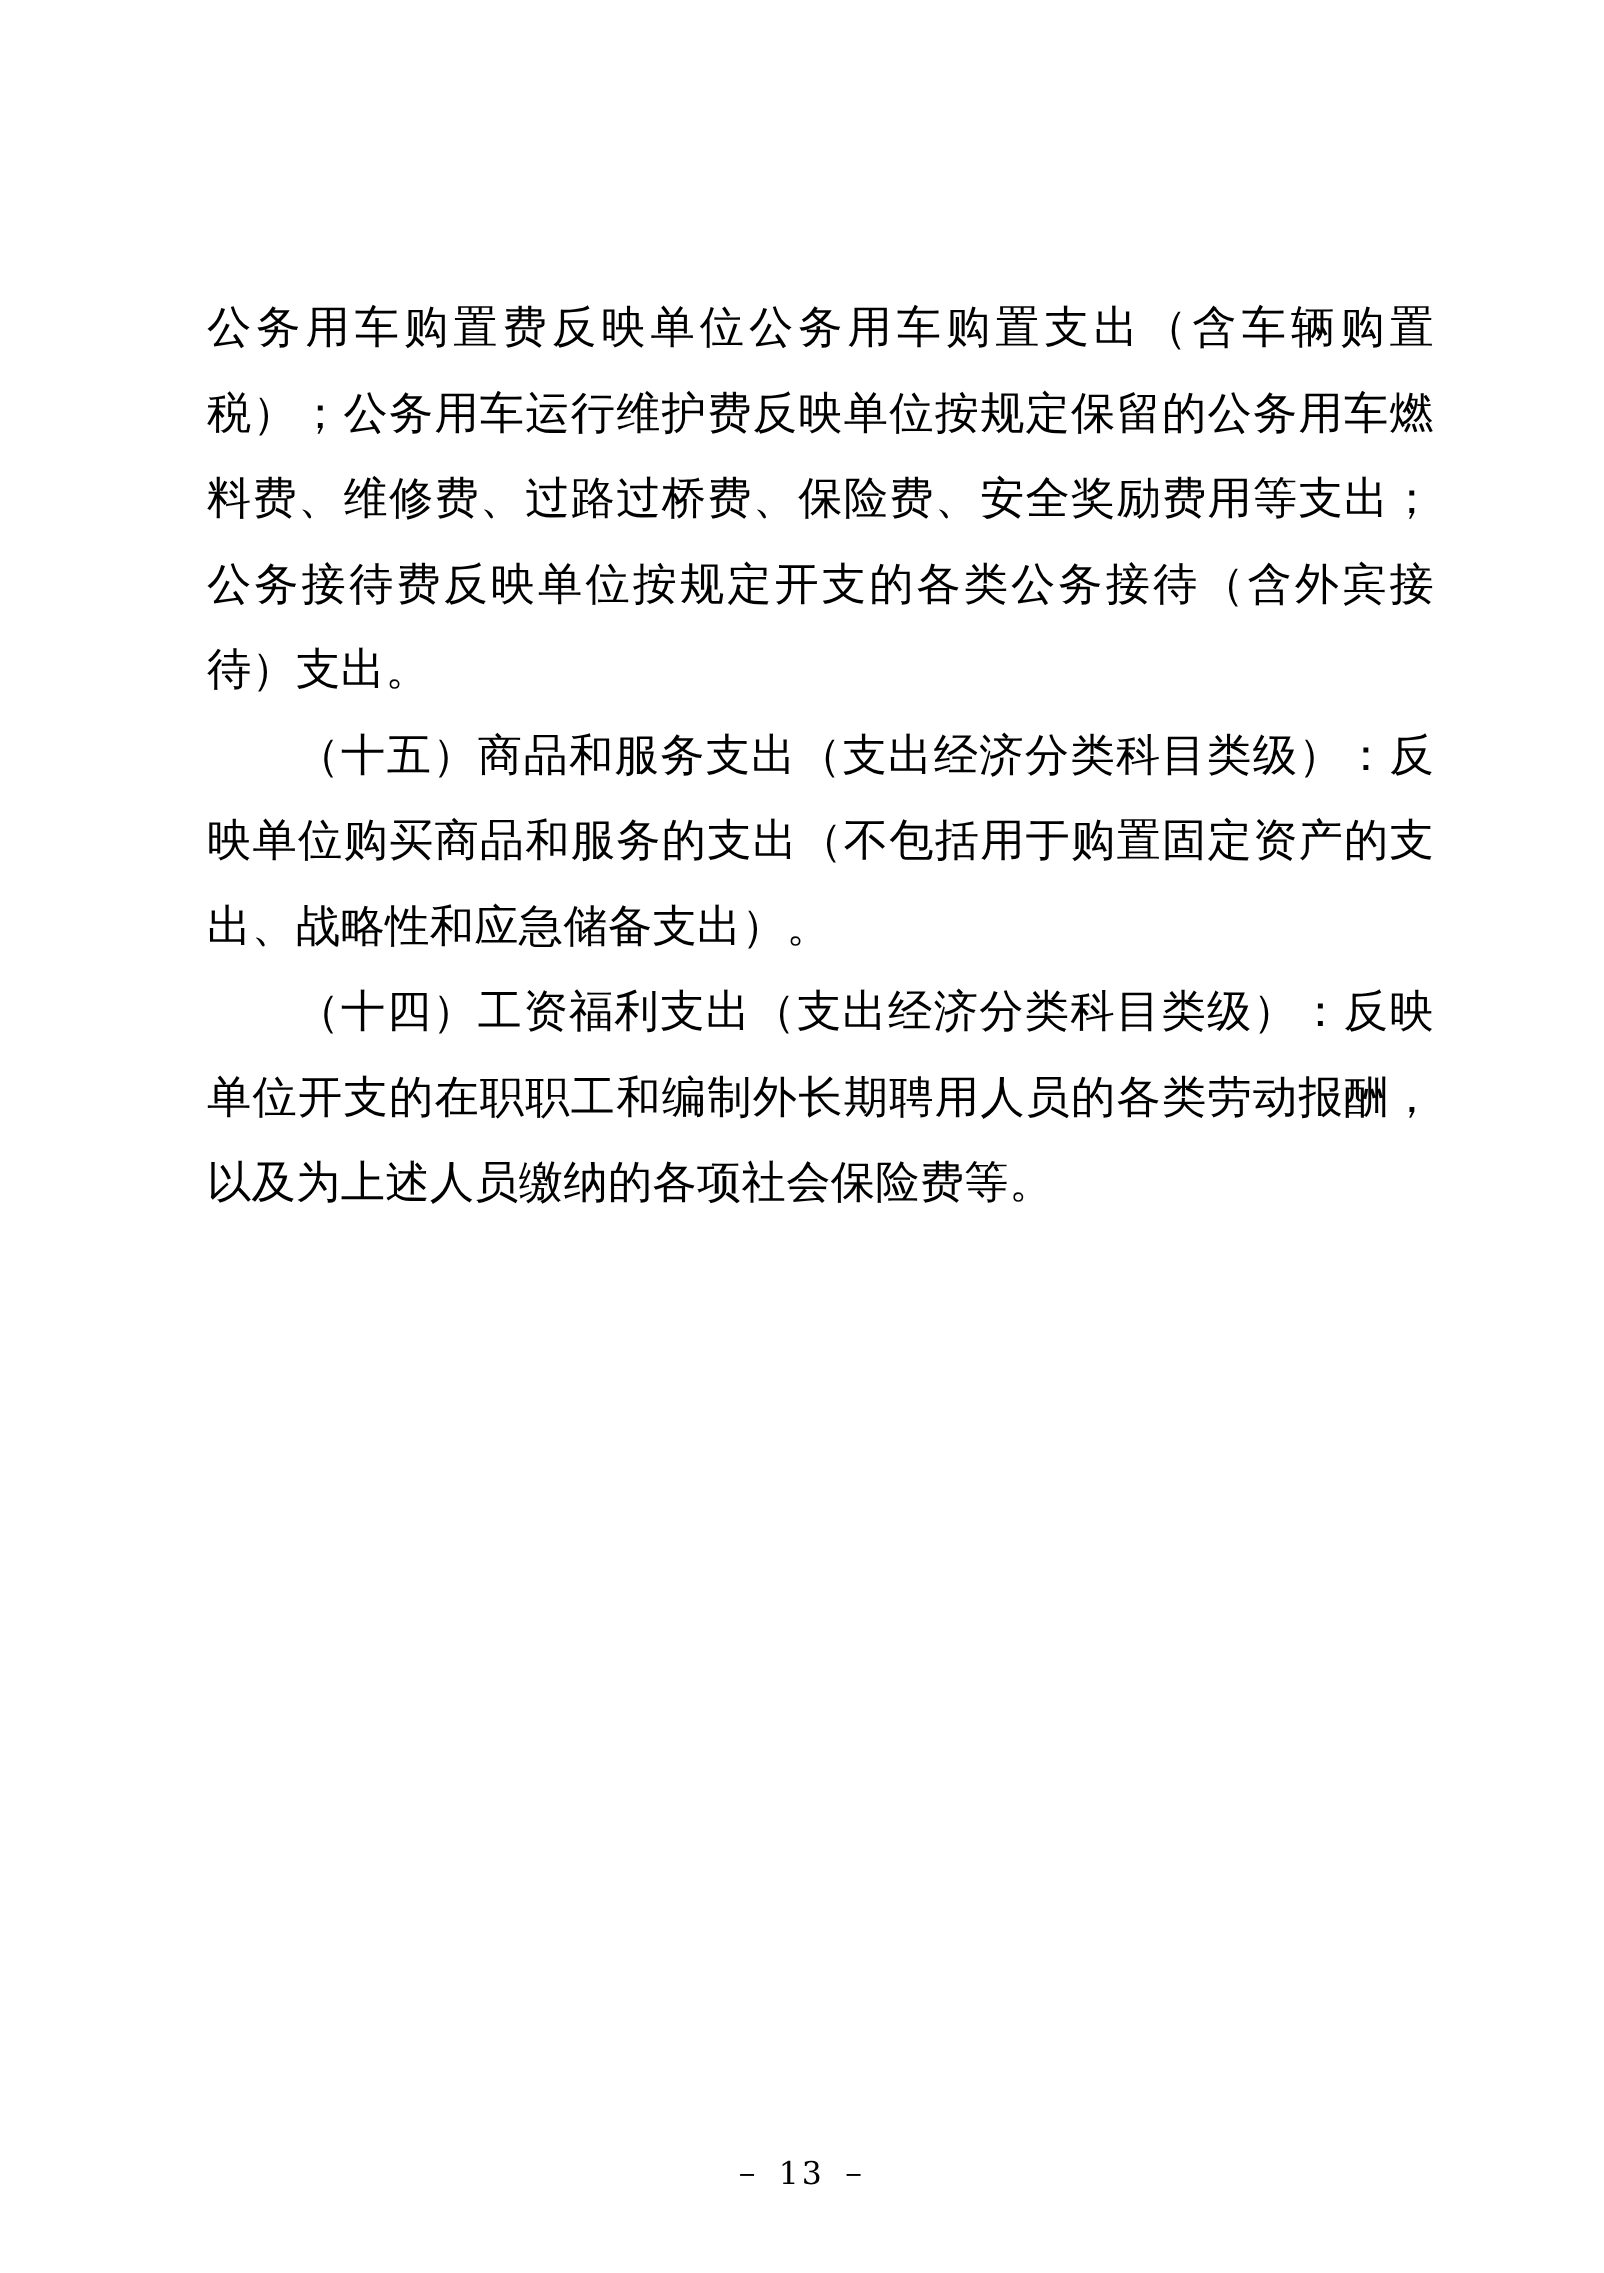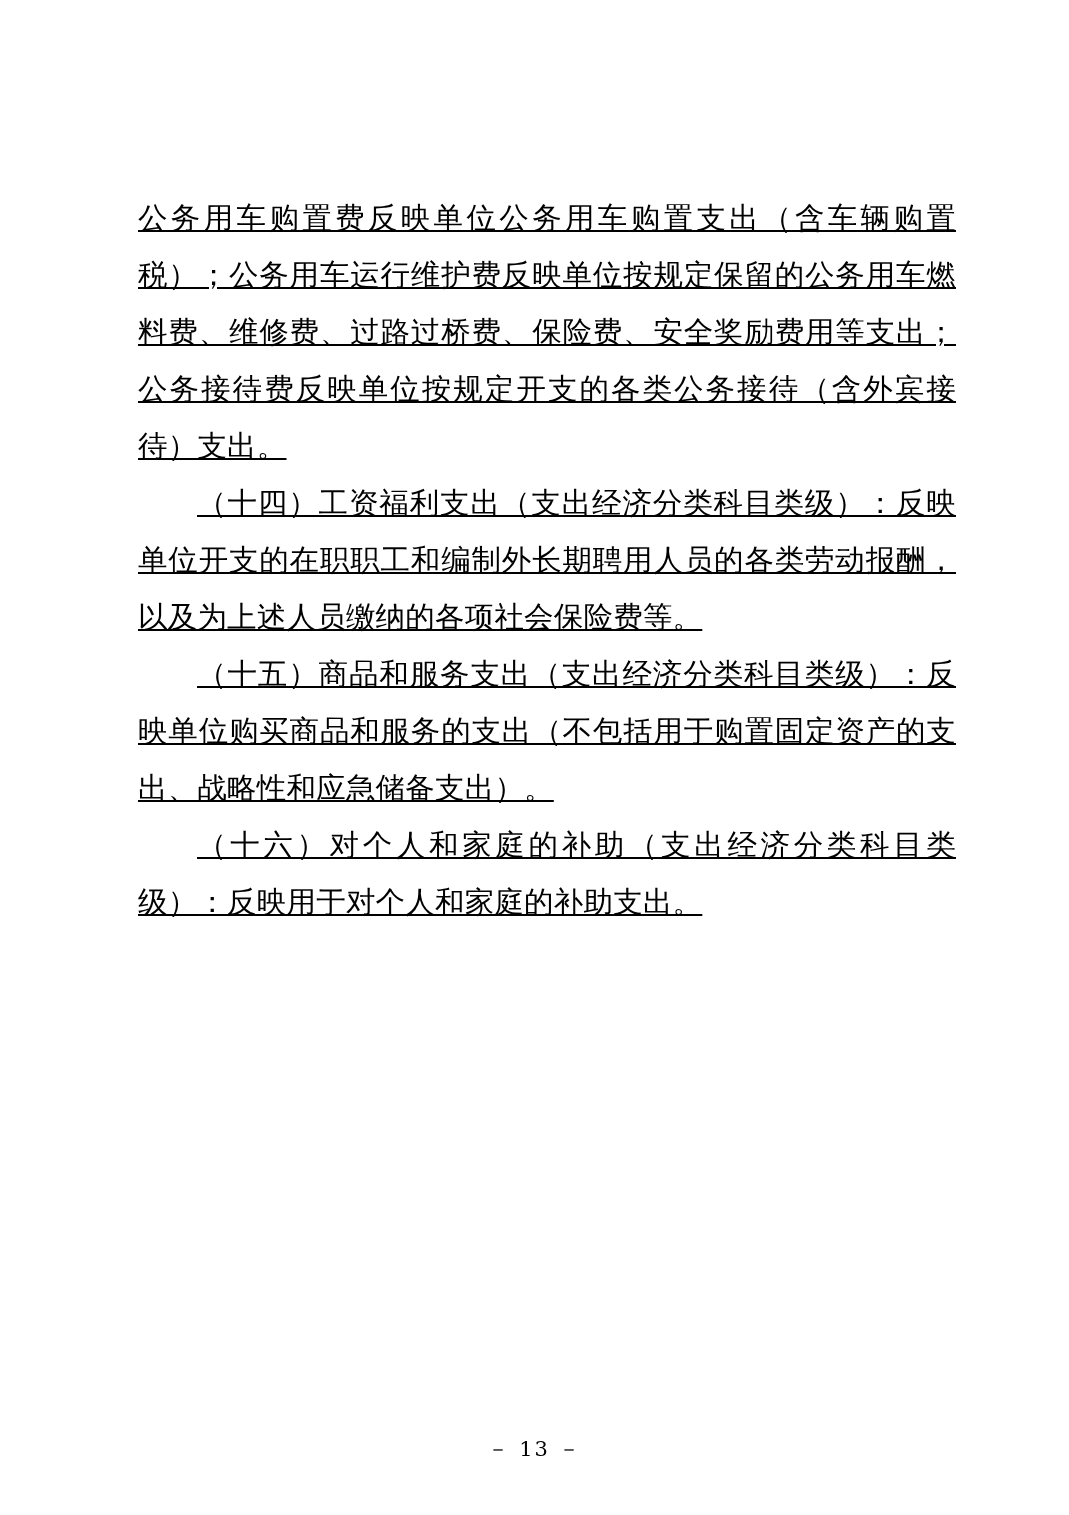--- a/index.html
+++ b/index.html
@@ -27,21 +27,20 @@
   }
   .para {
     font-size: 29.5px;
     line-height: 57px;
     text-align: justify;
     text-justify: inter-ideograph;
     letter-spacing: 0.2px;
     margin: 0;
     text-indent: 0;
     word-break: break-all;
-    text-decoration: underline;
   }
   .para.indent {
     text-indent: 59px;
   }
   .footer {
     position: absolute;
     left: 0;
     right: 0;
     bottom: 52px;
     text-align: center;
@@ -50,18 +49,17 @@
     color: #000000;
     font-family: "DejaVu Serif", "Liberation Serif", serif;
   }
 </style>
 </head>
 <body>
 
 <div class="page">
   <div class="doc-body">
     <p class="para">公务用车购置费反映单位公务用车购置支出（含车辆购置税）；公务用车运行维护费反映单位按规定保留的公务用车燃料费、维修费、过路过桥费、保险费、安全奖励费用等支出；公务接待费反映单位按规定开支的各类公务接待（含外宾接待）支出。</p>
+    <p class="para indent">（十五）商品和服务支出（支出经济分类科目类级）：反映单位购买商品和服务的支出（不包括用于购置固定资产的支出、战略性和应急储备支出）。</p>
     <p class="para indent">（十四）工资福利支出（支出经济分类科目类级）：反映单位开支的在职职工和编制外长期聘用人员的各类劳动报酬，以及为上述人员缴纳的各项社会保险费等。</p>
-    <p class="para indent">（十五）商品和服务支出（支出经济分类科目类级）：反映单位购买商品和服务的支出（不包括用于购置固定资产的支出、战略性和应急储备支出）。</p>
-    <p class="para indent">（十六）对个人和家庭的补助（支出经济分类科目类级）：反映用于对个人和家庭的补助支出。</p>
   </div>
   <div class="footer">－ 13 －</div>
 </div>
 
 </body></html>

